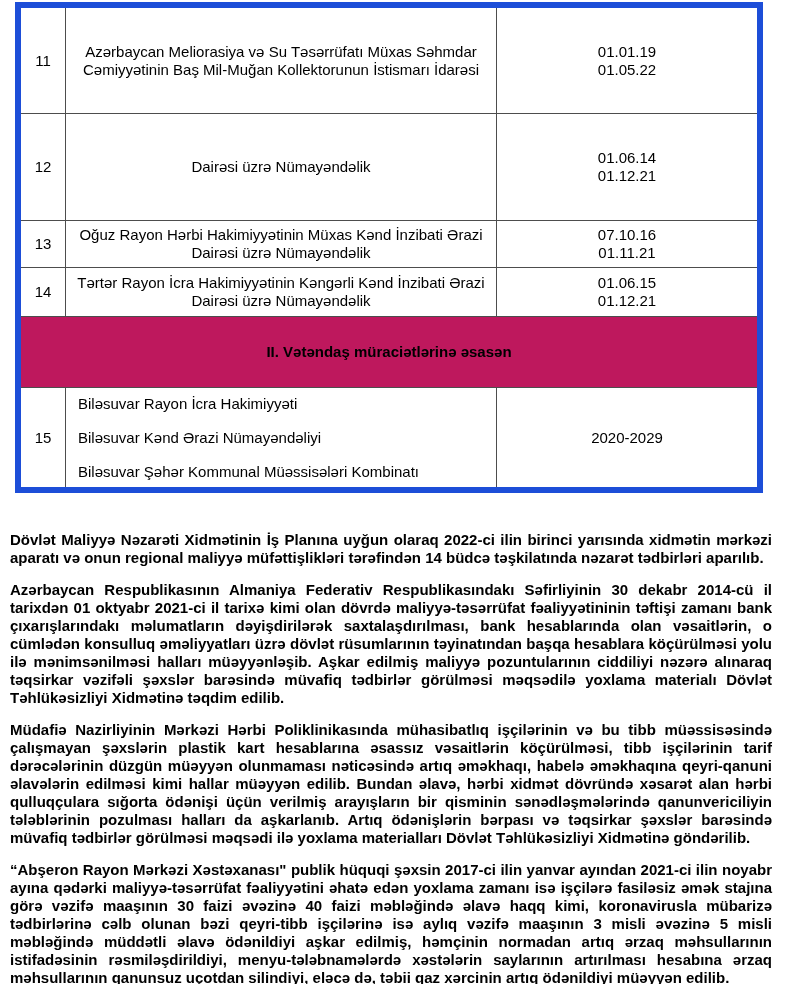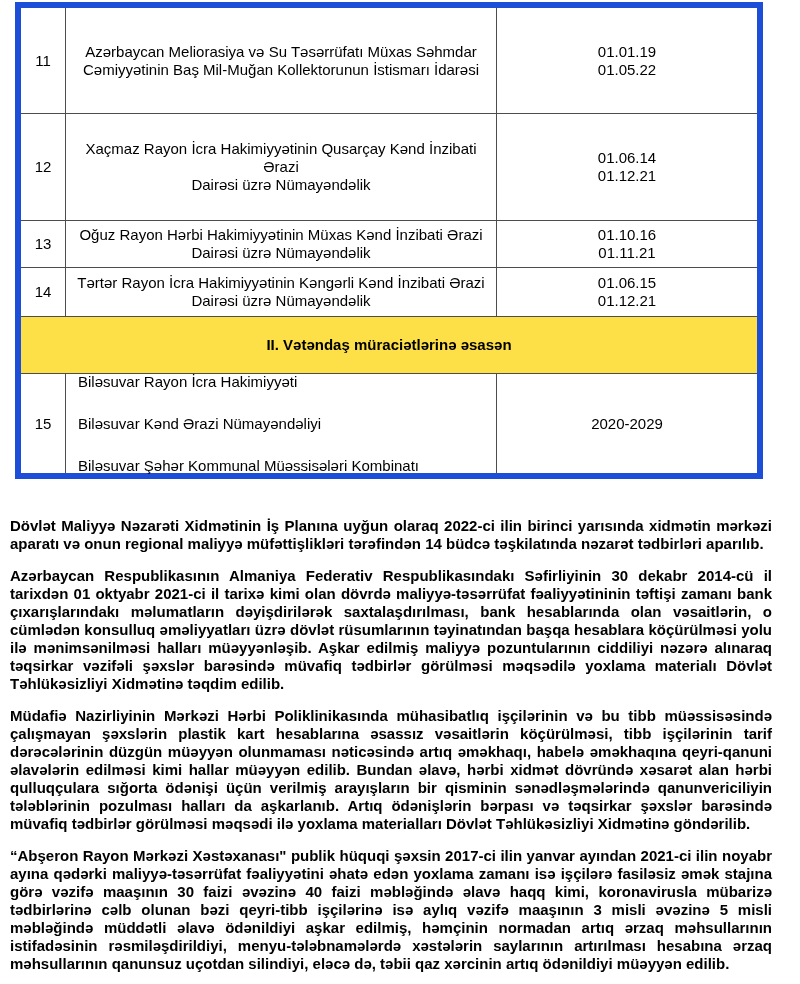--- a/index.html
+++ b/index.html
@@ -31,32 +31,32 @@
     display: flex;
     flex-direction: column;
     justify-content: center;
   }
   .cell:last-child { border-right: none; }
   .cell-num   { width: 45px;  align-items: center; text-align: center; }
   .cell-name  { flex: 1; text-align: center; padding: 4px 8px; }
   .cell-dates { width: 260px; align-items: center; }
 
   .trow-section {
-    background: #fde047;
-    height: 57px;
+    background: #be185d;
+    height: 71px;
     align-items: center;
     justify-content: center;
     text-align: center;
     font-weight: bold;
   }
   .cell-name-left {
     text-align: left;
     align-items: flex-start;
     padding: 6px 8px 6px 12px;
-    row-gap: 24px;
+    row-gap: 16px;
   }
 
   
   .body-text {
     margin-top: 38px;
     padding: 0 28px 0 10px;
     font-size: 15px;
     line-height: 18px;
     font-weight: bold;
   }
@@ -85,39 +85,38 @@
         <div>01.01.19</div>
         <div>01.05.22</div>
       </div>
     </div>
 
     <div class="trow" style="height:107px">
       <div class="cell cell-num">
         <span>12</span>
       </div>
       <div class="cell cell-name">
-        <div>Xaçmaz Rayon İcra Hakimiyyətinin Qusarçay Kənd İnzibati Ərazi</div>
         <div>Dairəsi üzrə Nümayəndəlik</div>
       </div>
       <div class="cell cell-dates">
         <div>01.06.14</div>
         <div>01.12.21</div>
       </div>
     </div>
 
     <div class="trow" style="height:47px">
       <div class="cell cell-num">
         <span>13</span>
       </div>
       <div class="cell cell-name">
         <div>Oğuz Rayon Hərbi Hakimiyyətinin Müxas Kənd İnzibati Ərazi</div>
         <div>Dairəsi üzrə Nümayəndəlik</div>
       </div>
       <div class="cell cell-dates">
-        <div>01.10.16</div>
+        <div>07.10.16</div>
         <div>01.11.21</div>
       </div>
     </div>
 
     <div class="trow" style="height:49px">
       <div class="cell cell-num">
         <span>14</span>
       </div>
       <div class="cell cell-name">
         <div>Tərtər Rayon İcra Hakimiyyətinin Kəngərli Kənd İnzibati Ərazi</div>

